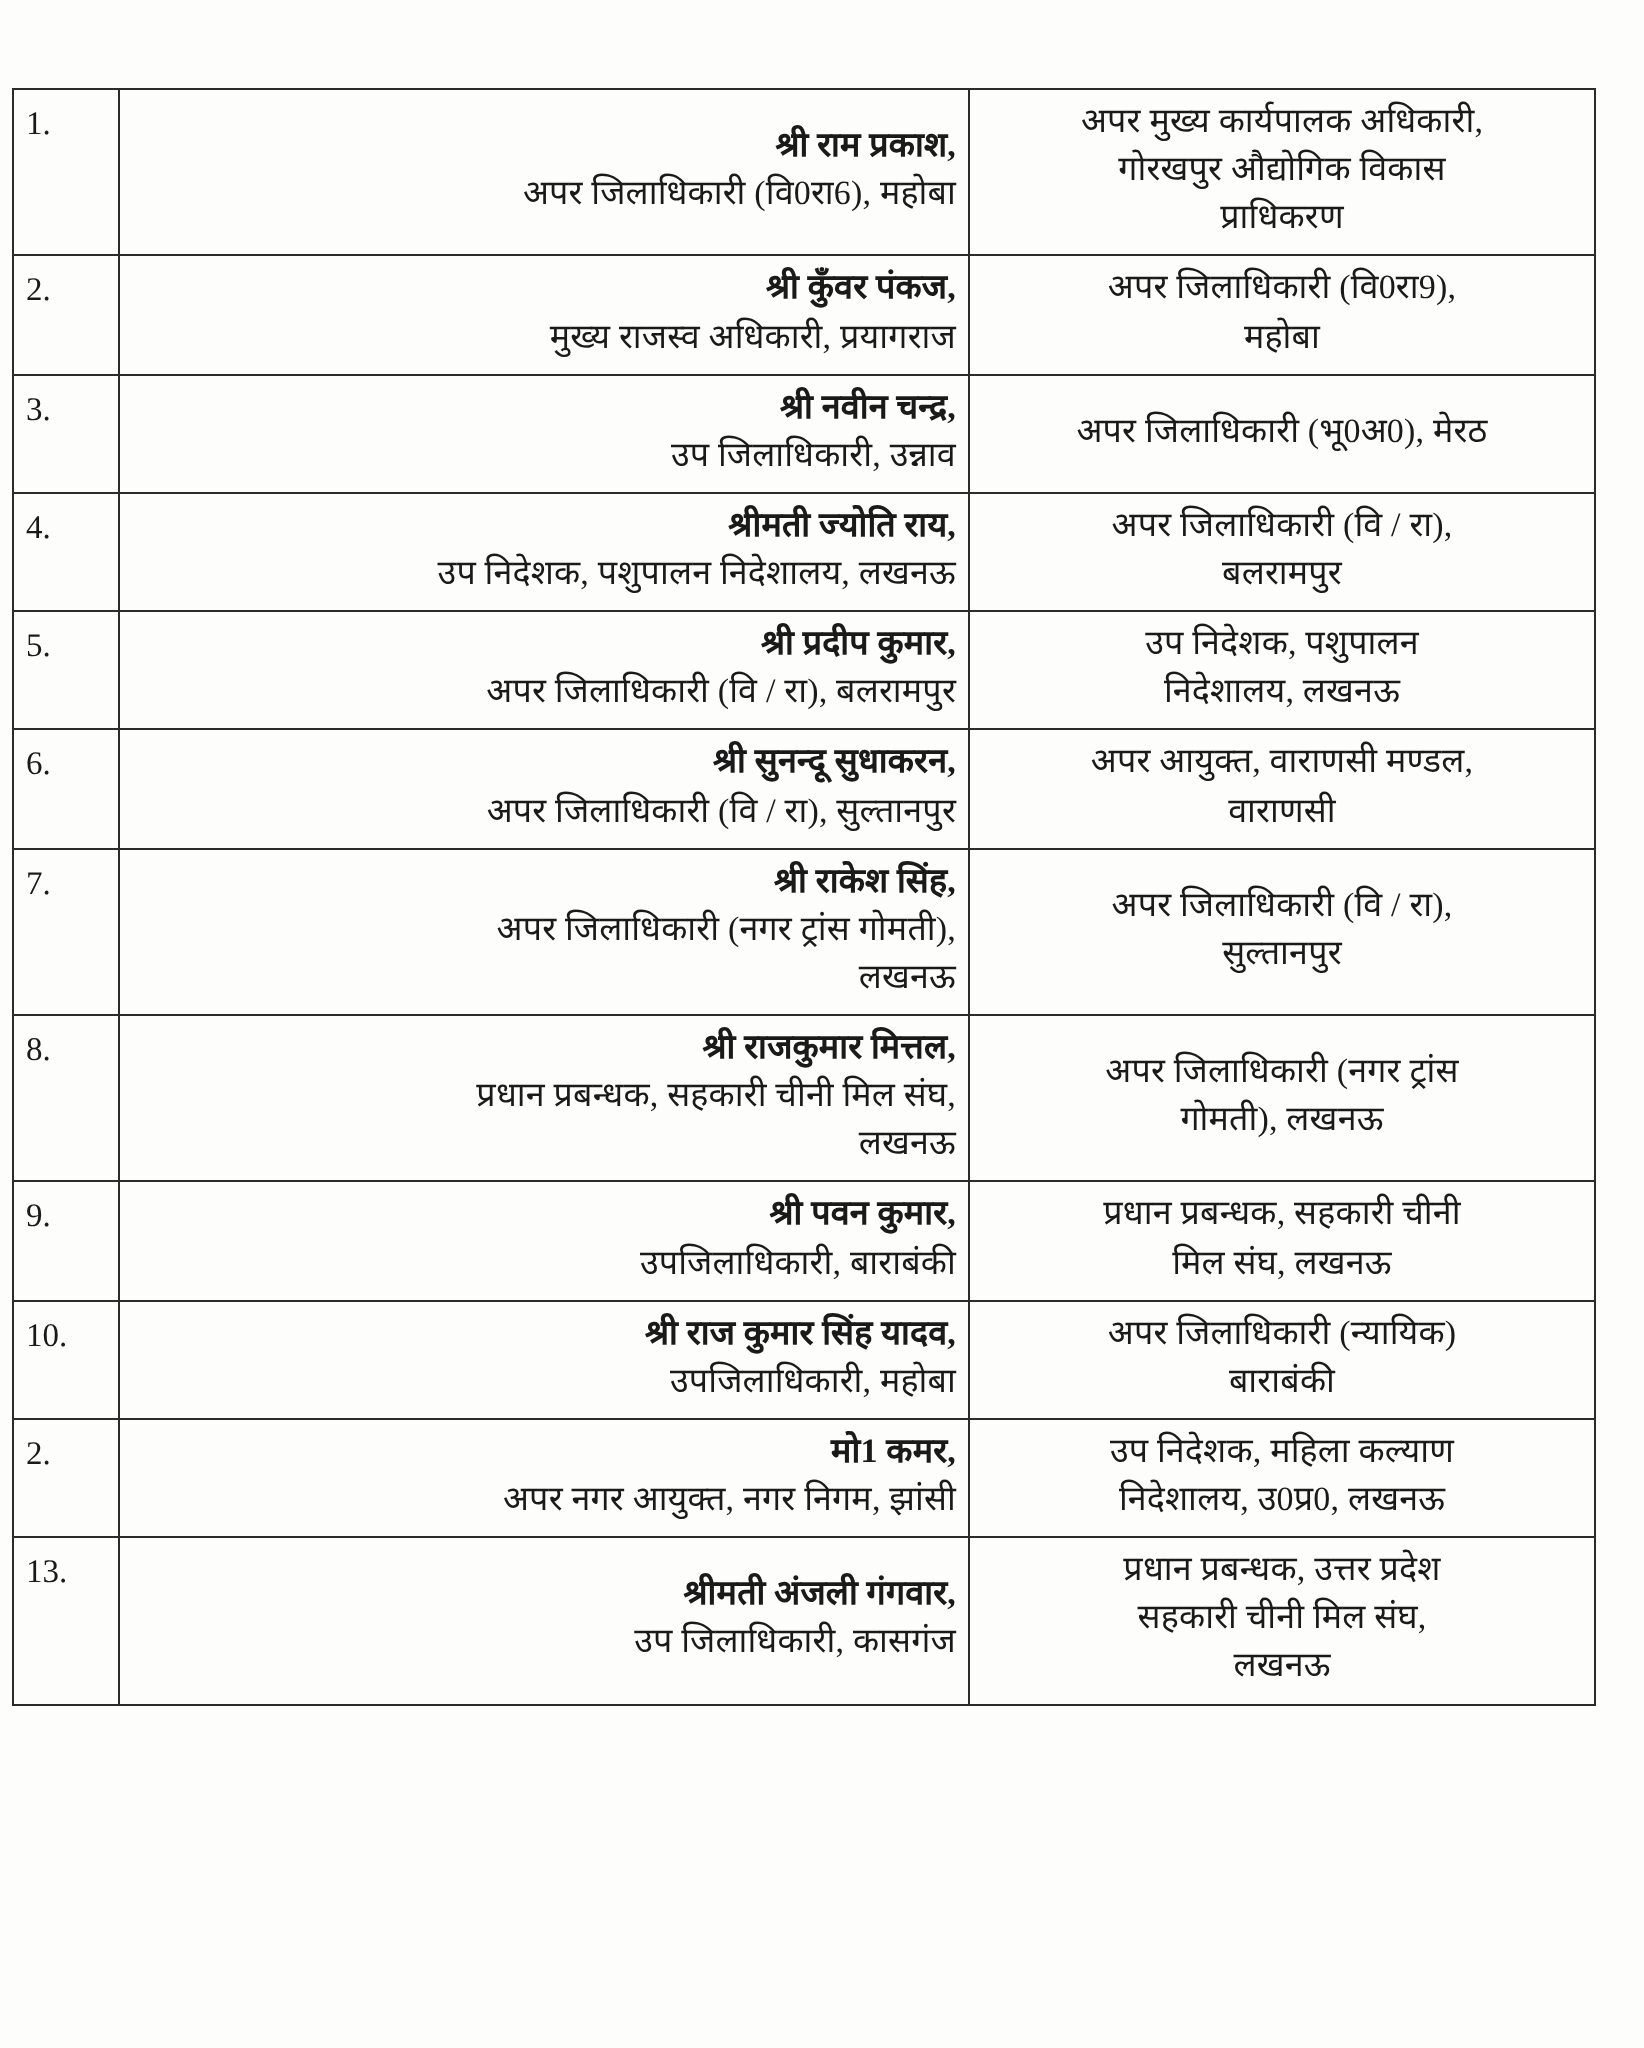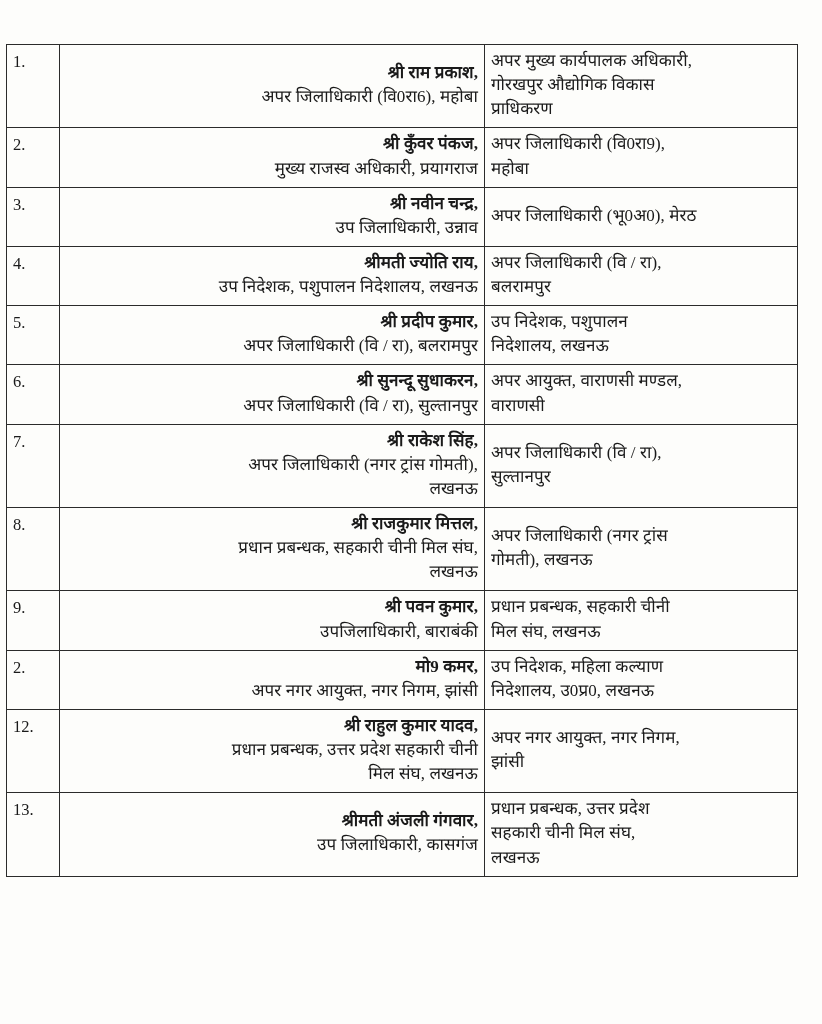--- a/index.html
+++ b/index.html
@@ -39,21 +39,21 @@
     vertical-align: top !important;
     padding-left: 6px !important;
     font-size: 16.5px;
   }
   .col-from {
     width: 412px;
     text-align: right;
   }
   .col-to {
     width: 300px;
-    text-align: left;
+    text-align: center;
   }
   .cell-line {
     display: block;
     font-size: 17px;
     line-height: 1.42;
     letter-spacing: 0.1px;
     white-space: nowrap;
   }
   .col-to .cell-line {
     white-space: normal;
@@ -202,49 +202,48 @@
         <td class="col-from">
           <span class="cell-line name">श्री पवन कुमार,</span>
           <span class="cell-line">उपजिलाधिकारी, बाराबंकी</span>
         </td>
         <td class="col-to">
           <span class="cell-line">प्रधान प्रबन्धक, सहकारी चीनी</span>
           <span class="cell-line">मिल संघ, लखनऊ</span>
         </td>
       </tr>
 
+      <tr>
+        <td class="col-sn">
+          <span class="sn-text">10.</span>
+        </td>
+        <td class="col-from">
+          <span class="cell-line name">श्री राज कुमार सिंह यादव,</span>
+          <span class="cell-line">उपजिलाधिकारी, महोबा</span>
+        </td>
+        <td class="col-to">
+          <span class="cell-line">अपर जिलाधिकारी (न्यायिक)</span>
+          <span class="cell-line">बाराबंकी</span>
+        </td>
+      </tr>
 
       <tr>
         <td class="col-sn">
           <span class="sn-text">2.</span>
         </td>
         <td class="col-from">
-          <span class="cell-line name">मो9 कमर,</span>
+          <span class="cell-line name">मो1 कमर,</span>
           <span class="cell-line">अपर नगर आयुक्त, नगर निगम, झांसी</span>
         </td>
         <td class="col-to">
           <span class="cell-line">उप निदेशक, महिला कल्याण</span>
           <span class="cell-line">निदेशालय, उ0प्र0, लखनऊ</span>
         </td>
       </tr>
 
-      <tr>
-        <td class="col-sn">
-          <span class="sn-text">12.</span>
-        </td>
-        <td class="col-from">
-          <span class="cell-line name">श्री राहुल कुमार यादव,</span>
-          <span class="cell-line">प्रधान प्रबन्धक, उत्तर प्रदेश सहकारी चीनी</span>
-          <span class="cell-line">मिल संघ, लखनऊ</span>
-        </td>
-        <td class="col-to">
-          <span class="cell-line">अपर नगर आयुक्त, नगर निगम,</span>
-          <span class="cell-line">झांसी</span>
-        </td>
-      </tr>
 
       <tr>
         <td class="col-sn">
           <span class="sn-text">13.</span>
         </td>
         <td class="col-from">
           <span class="cell-line name">श्रीमती अंजली गंगवार,</span>
           <span class="cell-line">उप जिलाधिकारी, कासगंज</span>
         </td>
         <td class="col-to">

